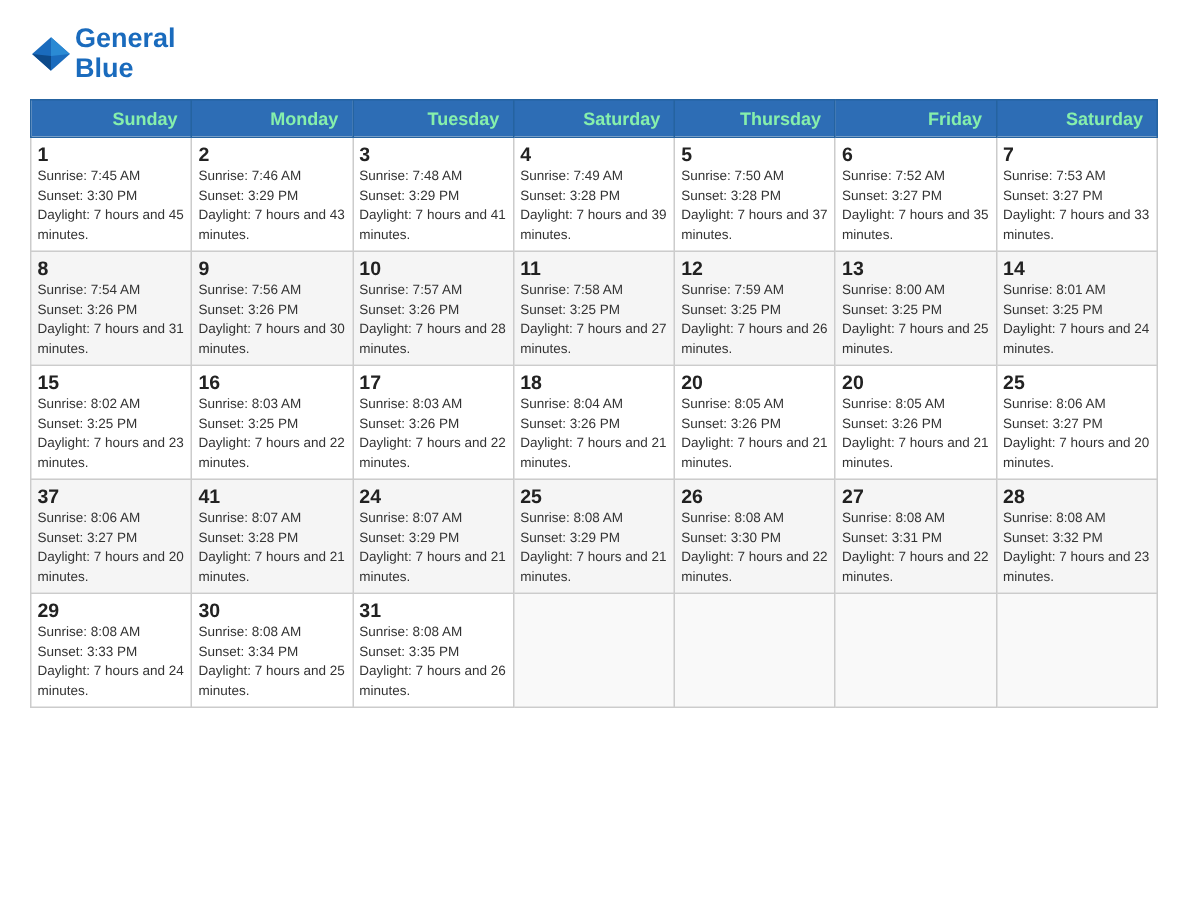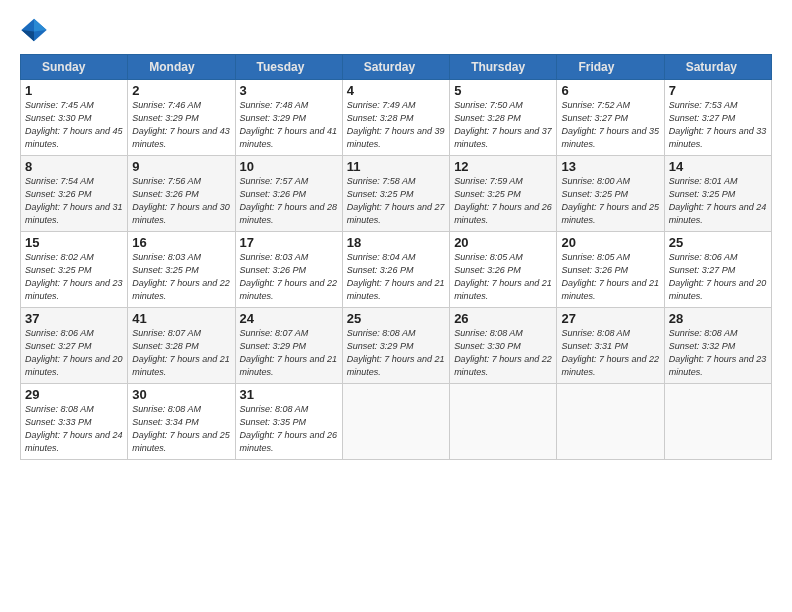--- a/index.html
+++ b/index.html
@@ -51,25 +51,25 @@
       font-size: 14px;
       color: #555;
     }
     table {
       width: 100%;
       border-collapse: collapse;
       table-layout: fixed;
     }
     thead tr th {
       background-color: #2d6db5;
-      color: #e5e5e5;
+      color: #86efac;
       font-size: 12px;
       font-weight: bold;
-      padding: 5px 21px;
-      text-align: left;
+      padding: 5px 9px;
+      text-align: right;
       border: 1px solid #2563a0;
     }
     tbody tr td {
       border: 1px solid #ccc;
       vertical-align: top;
       padding: 3px 4px;
       font-size: 9.5px;
       color: #333;
       height: 76px;
       background: #fff;
@@ -81,37 +81,42 @@
       font-size: 13px;
       font-weight: bold;
       color: #222;
       display: block;
       margin-bottom: 1px;
     }
     .day-info {
       font-size: 9px;
       color: #333;
       line-height: 1.45;
-      font-style: italic;
     }
     td.empty {
       background: #f9f9f9;
     }
   </style>
 </head>
 <body>
 
 <div class="page">
   <div class="header">
     <div class="logo">
       <svg class="logo-icon" viewBox="0 0 40 40" xmlns="http://www.w3.org/2000/svg">
         <polygon points="20,4 38,20 20,36 2,20" fill="#1a6bbd"></polygon>
         <polygon points="20,4 38,20 20,22" fill="#2a8ad4"></polygon>
         <polygon points="2,20 20,22 20,36" fill="#0d4a8a"></polygon>
       </svg>
+      <div>
+        <div class="logo-text">
+          <span>General</span><br>
+          <span style="color:#1a6bbd;">Blue</span>
+        </div>
+      </div>
     </div>
     <div class="title-block">
       <div class="month-title"></div>
       <div class="subtitle"></div>
     </div>
   </div>
 
   <table>
     <thead>
       <tr>

